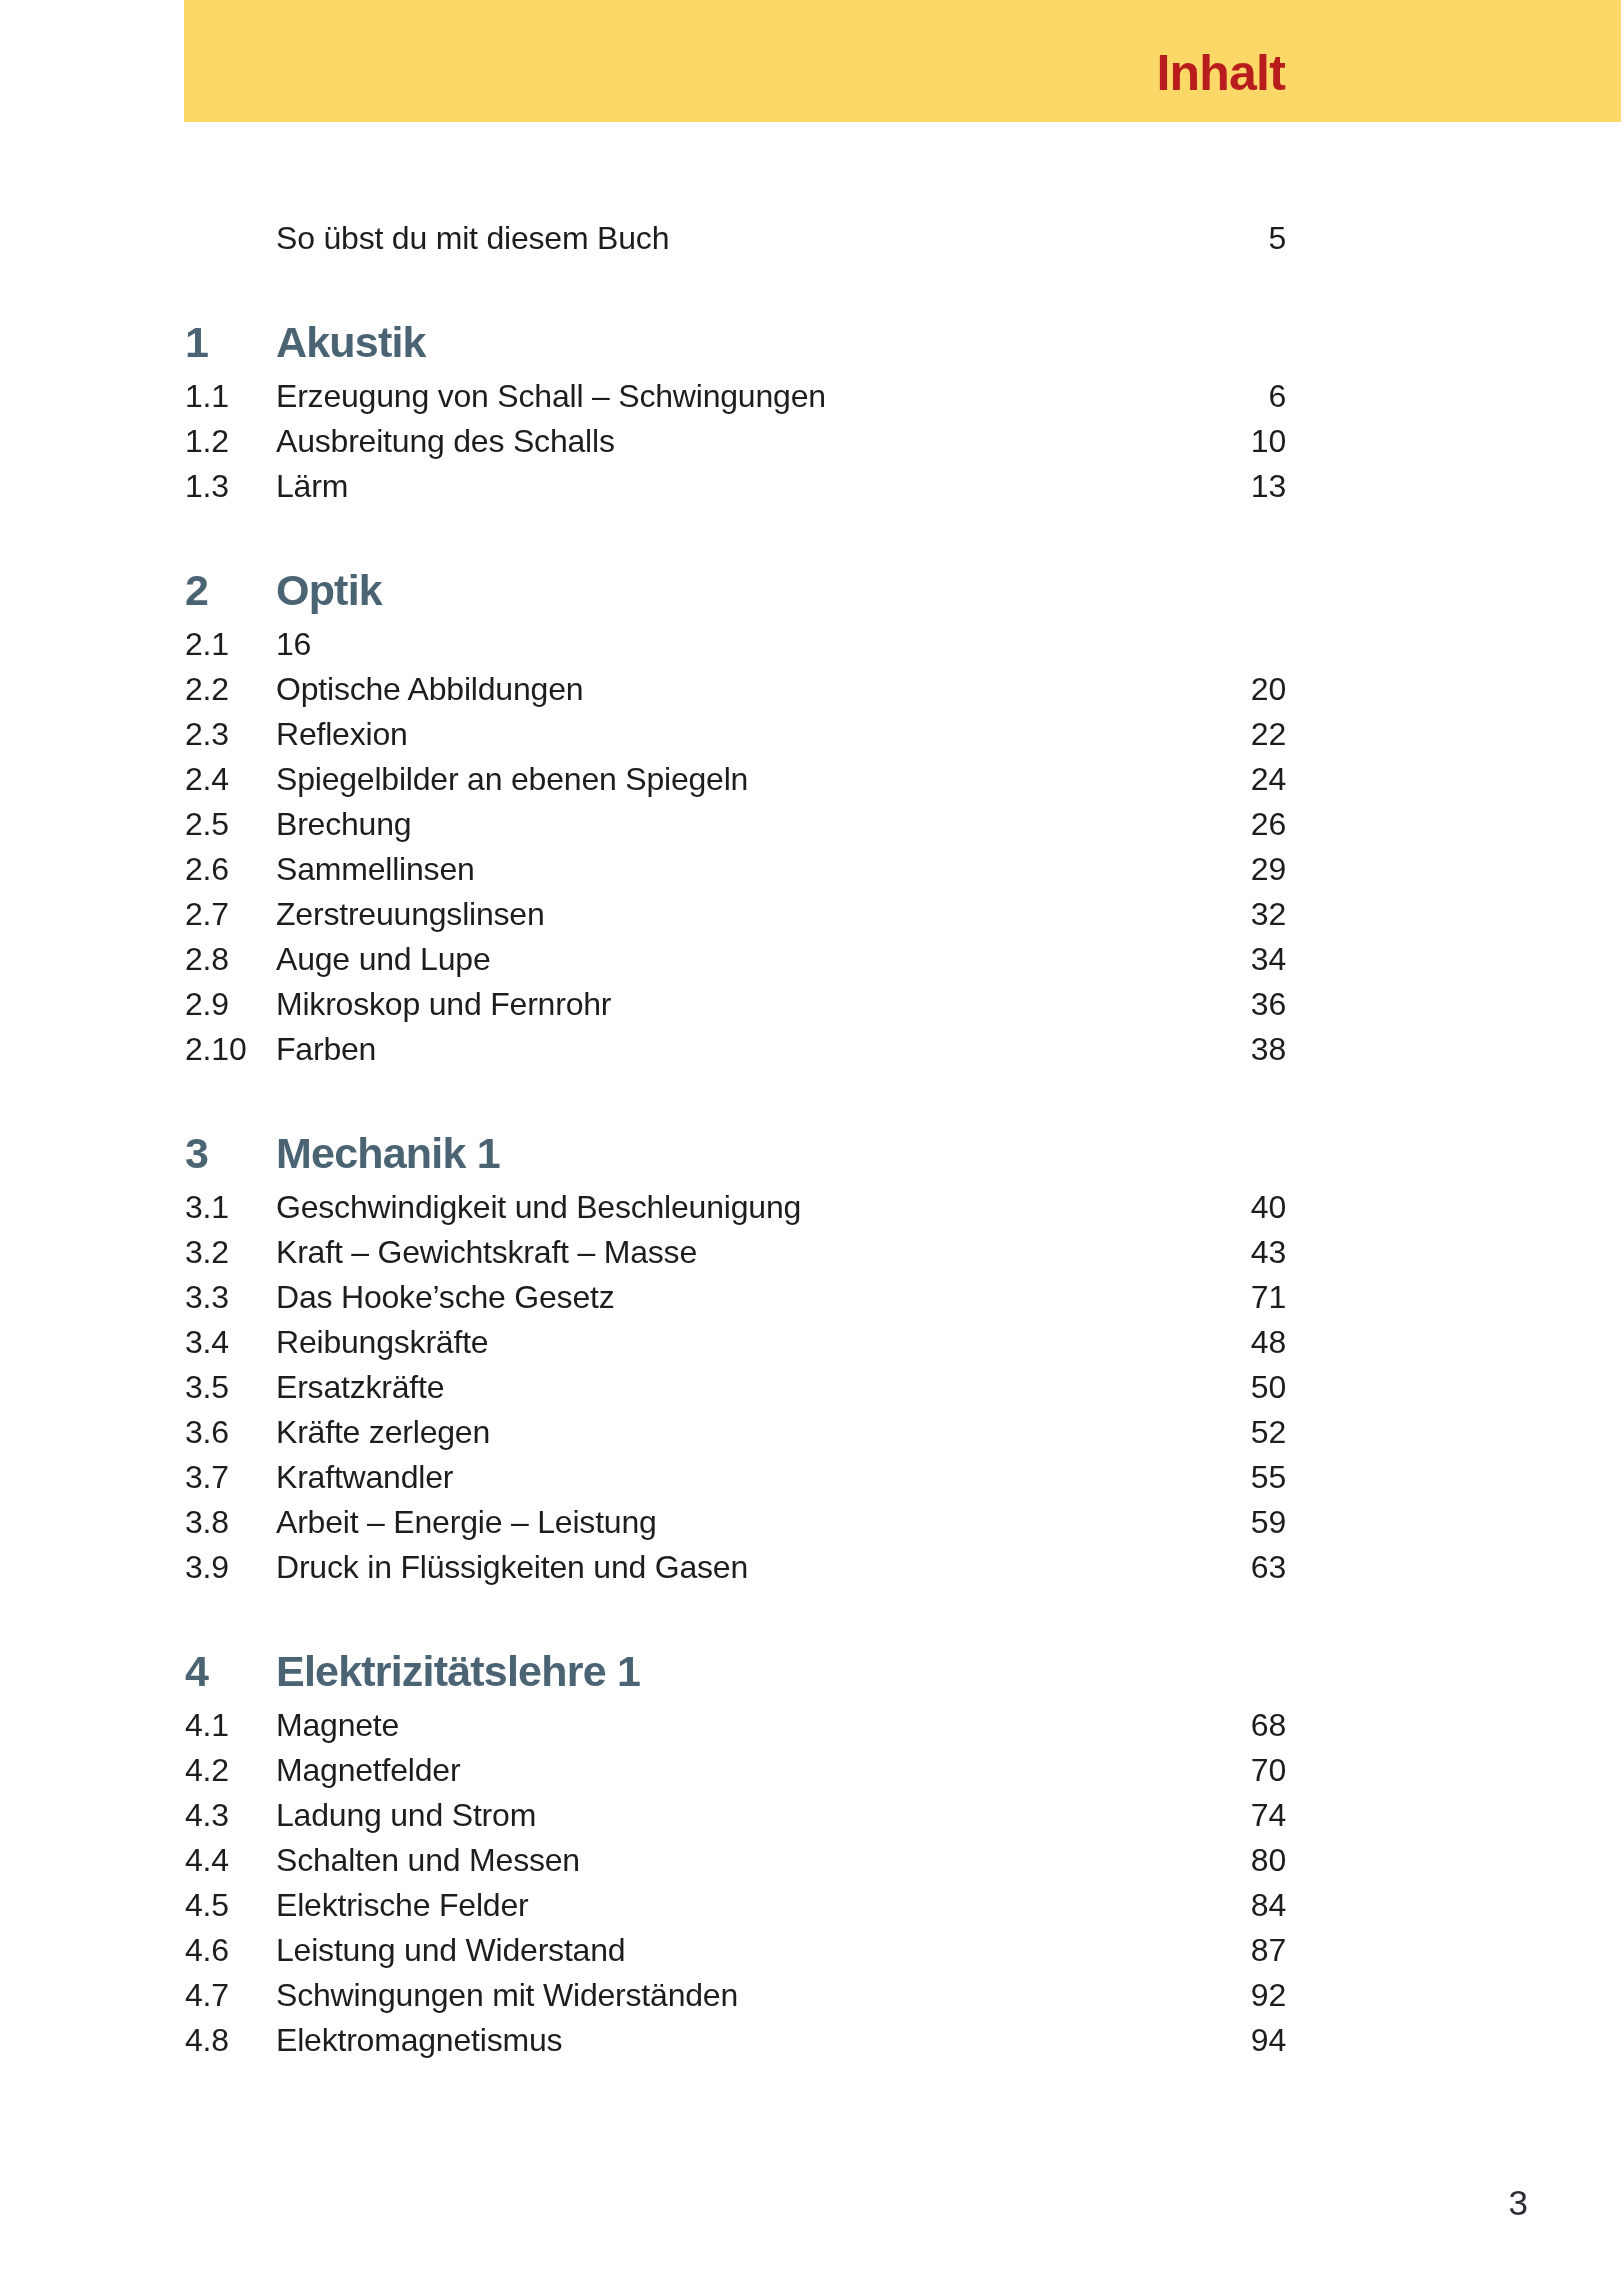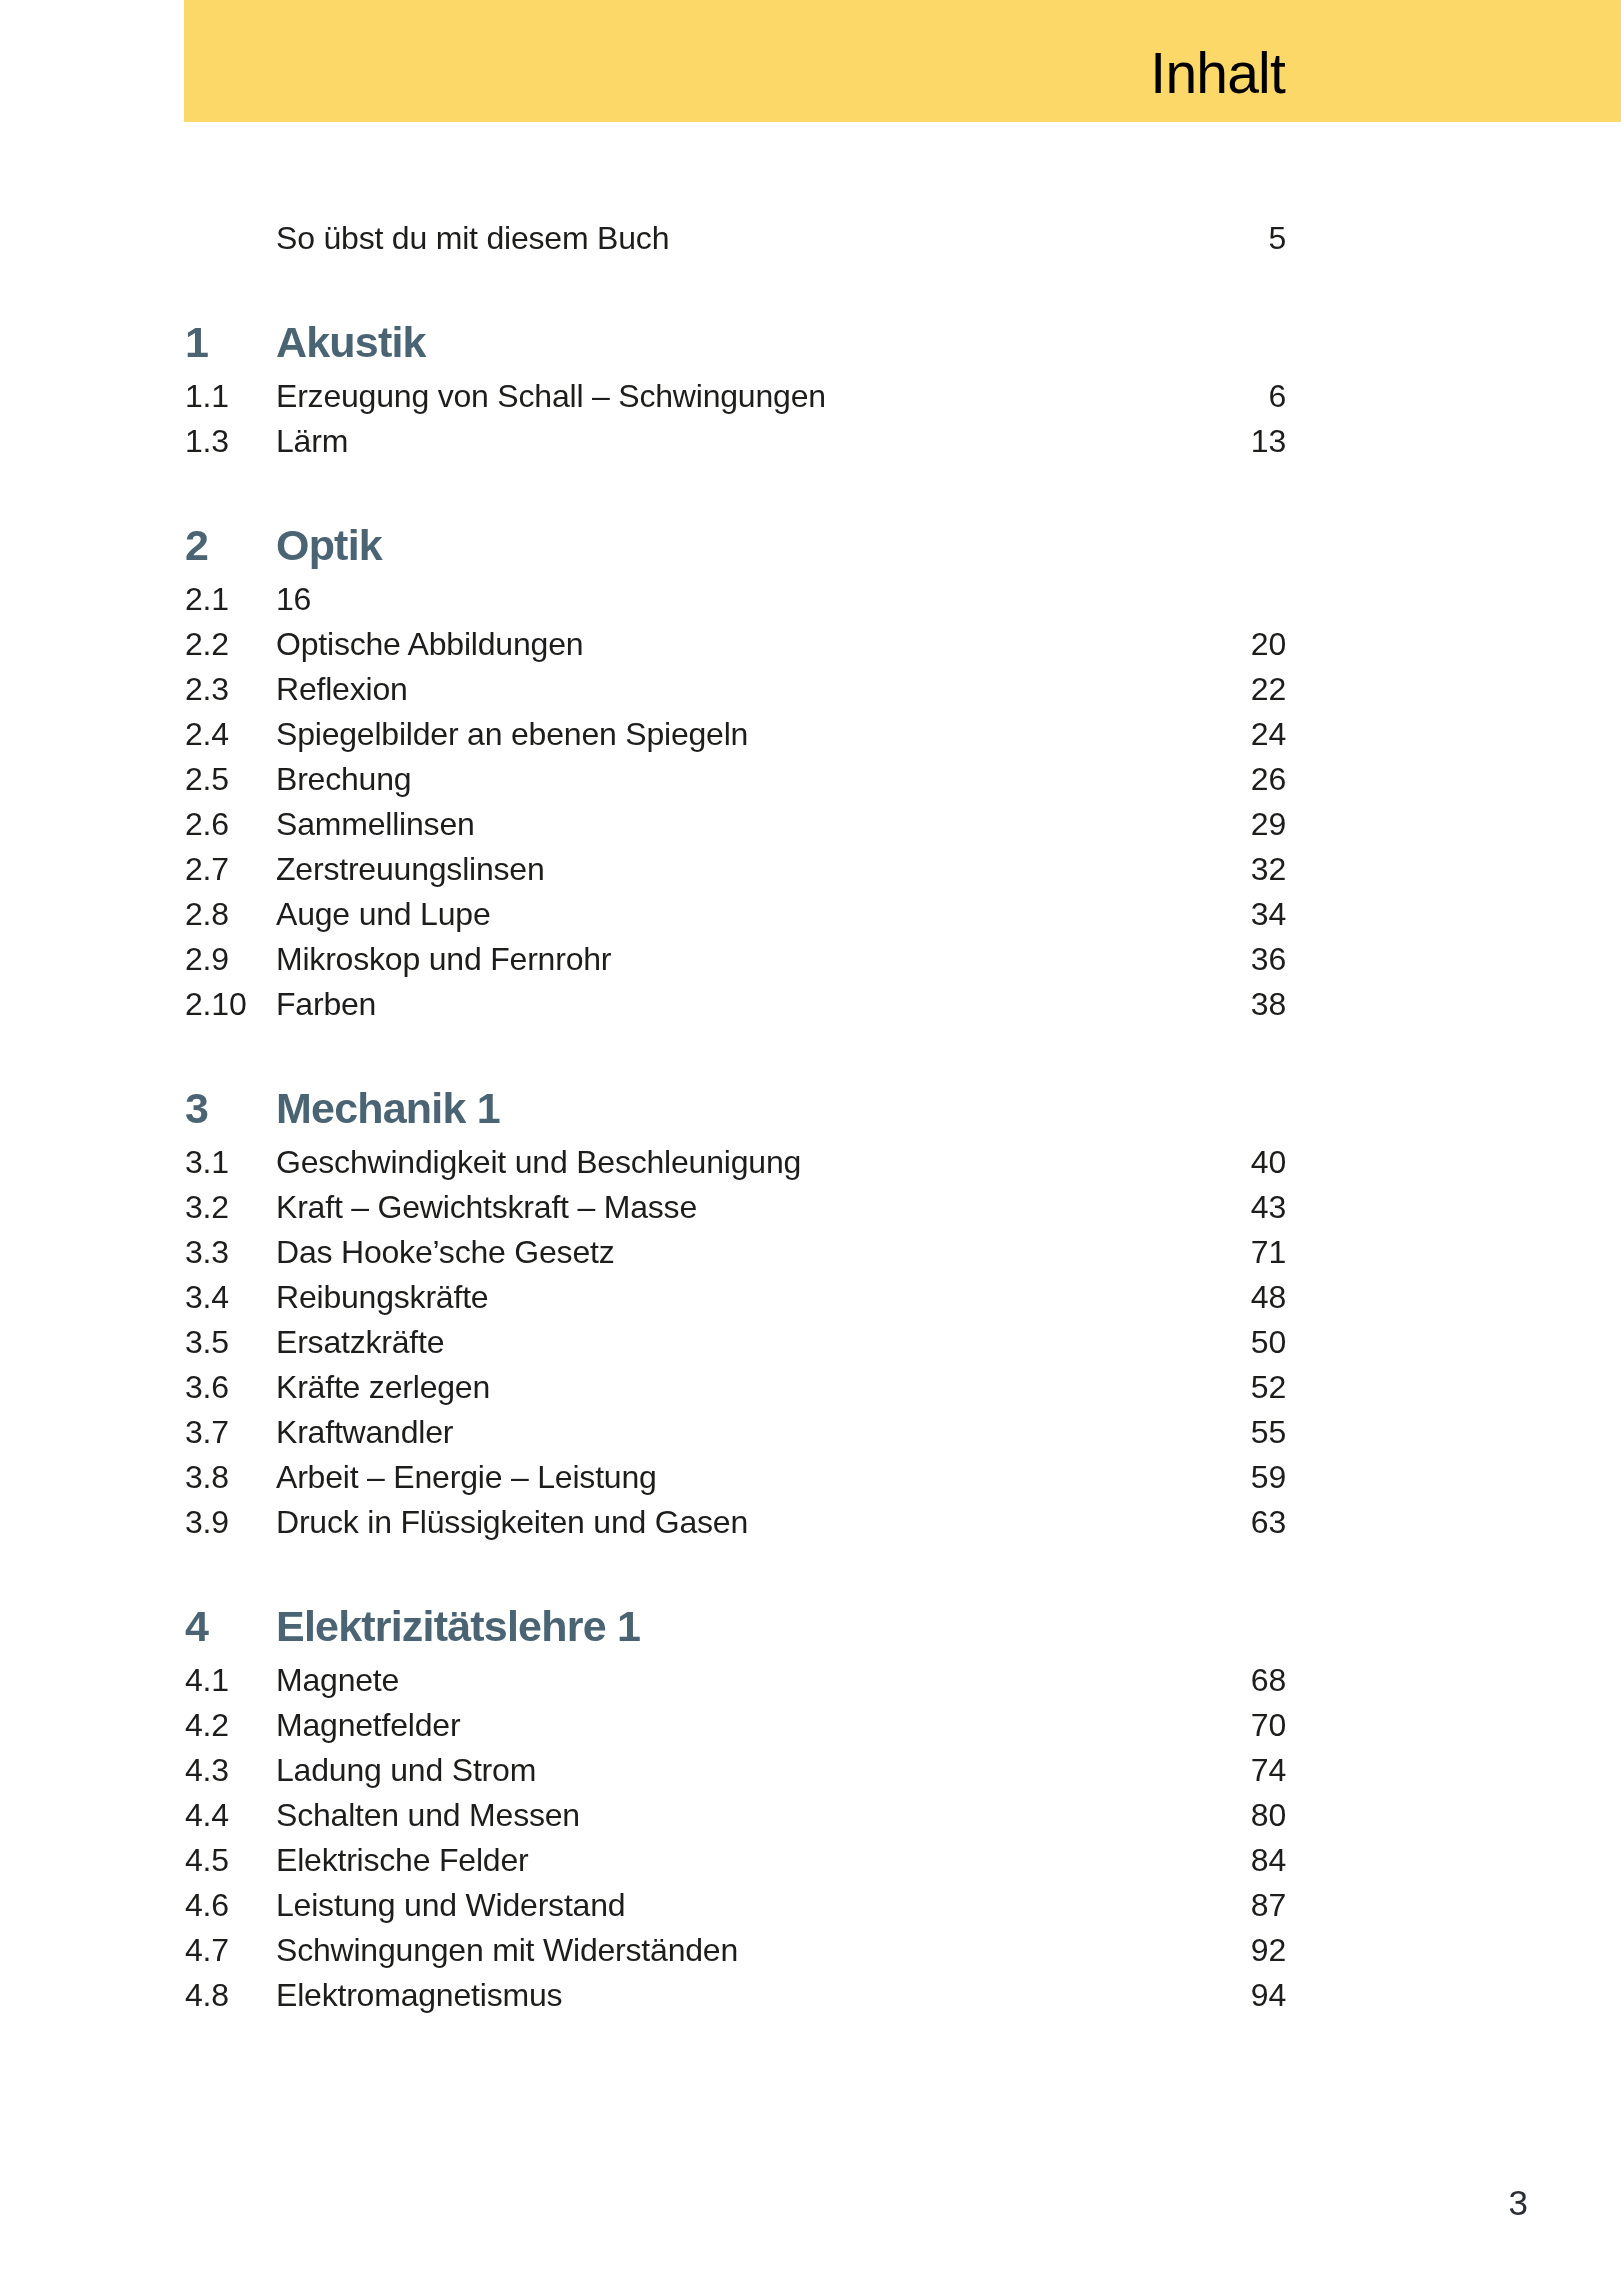--- a/index.html
+++ b/index.html
@@ -25,24 +25,24 @@
     height: 122px;
     background: #fcd869;
     display: flex;
     align-items: center;
     justify-content: flex-end;
     padding-right: 336px;
     padding-top: 24px;
     box-sizing: border-box;
   }
   .header-band .page-title {
-    font-size: 57px;
-    font-weight: normal;
+    font-size: 50px;
+    font-weight: bold;
     letter-spacing: -0.8px;
-    color: #000000;
+    color: #b91c1c;
   }
   
   .toc {
     position: absolute;
     left: 185px;
     top: 216px;
     width: 1101px;
   }
   .toc-row {
     display: flex;
@@ -111,20 +111,25 @@
           <div class="section-heading">
             <span class="num">1</span>
             <span class="title">Akustik</span>
           </div>
           <div class="toc-row">
             <span class="num">1.1</span>
             <span class="title">Erzeugung von Schall – Schwingungen</span>
             <span class="pagenum">6</span>
           </div>
           <div class="toc-row">
+            <span class="num">1.2</span>
+            <span class="title">Ausbreitung des Schalls</span>
+            <span class="pagenum">10</span>
+          </div>
+          <div class="toc-row">
             <span class="num">1.3</span>
             <span class="title">Lärm</span>
             <span class="pagenum">13</span>
           </div>
         </div>
         <div class="section">
           <div class="section-heading">
             <span class="num">2</span>
             <span class="title">Optik</span>
           </div>

